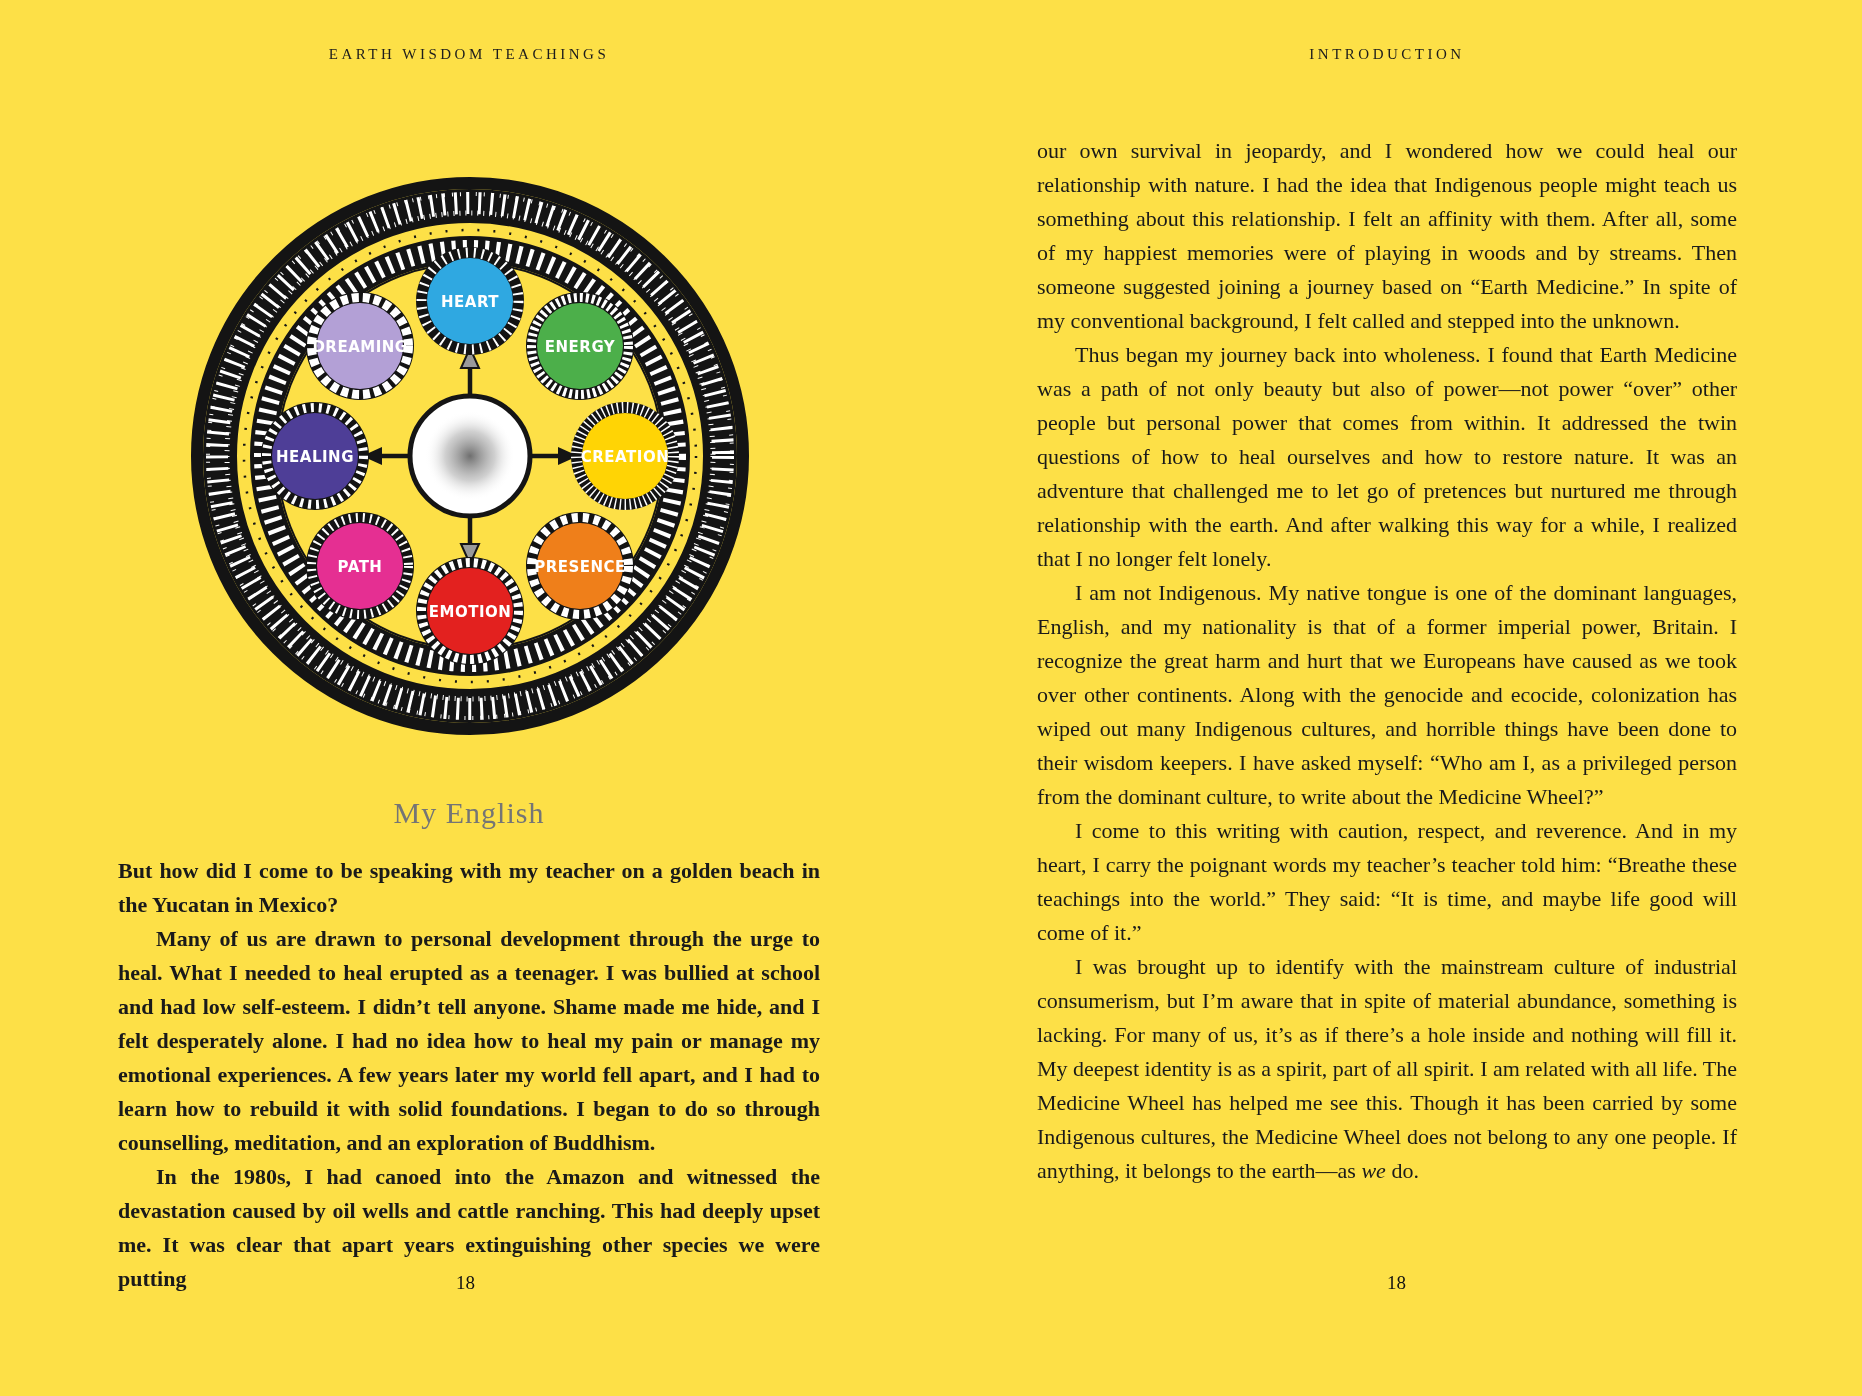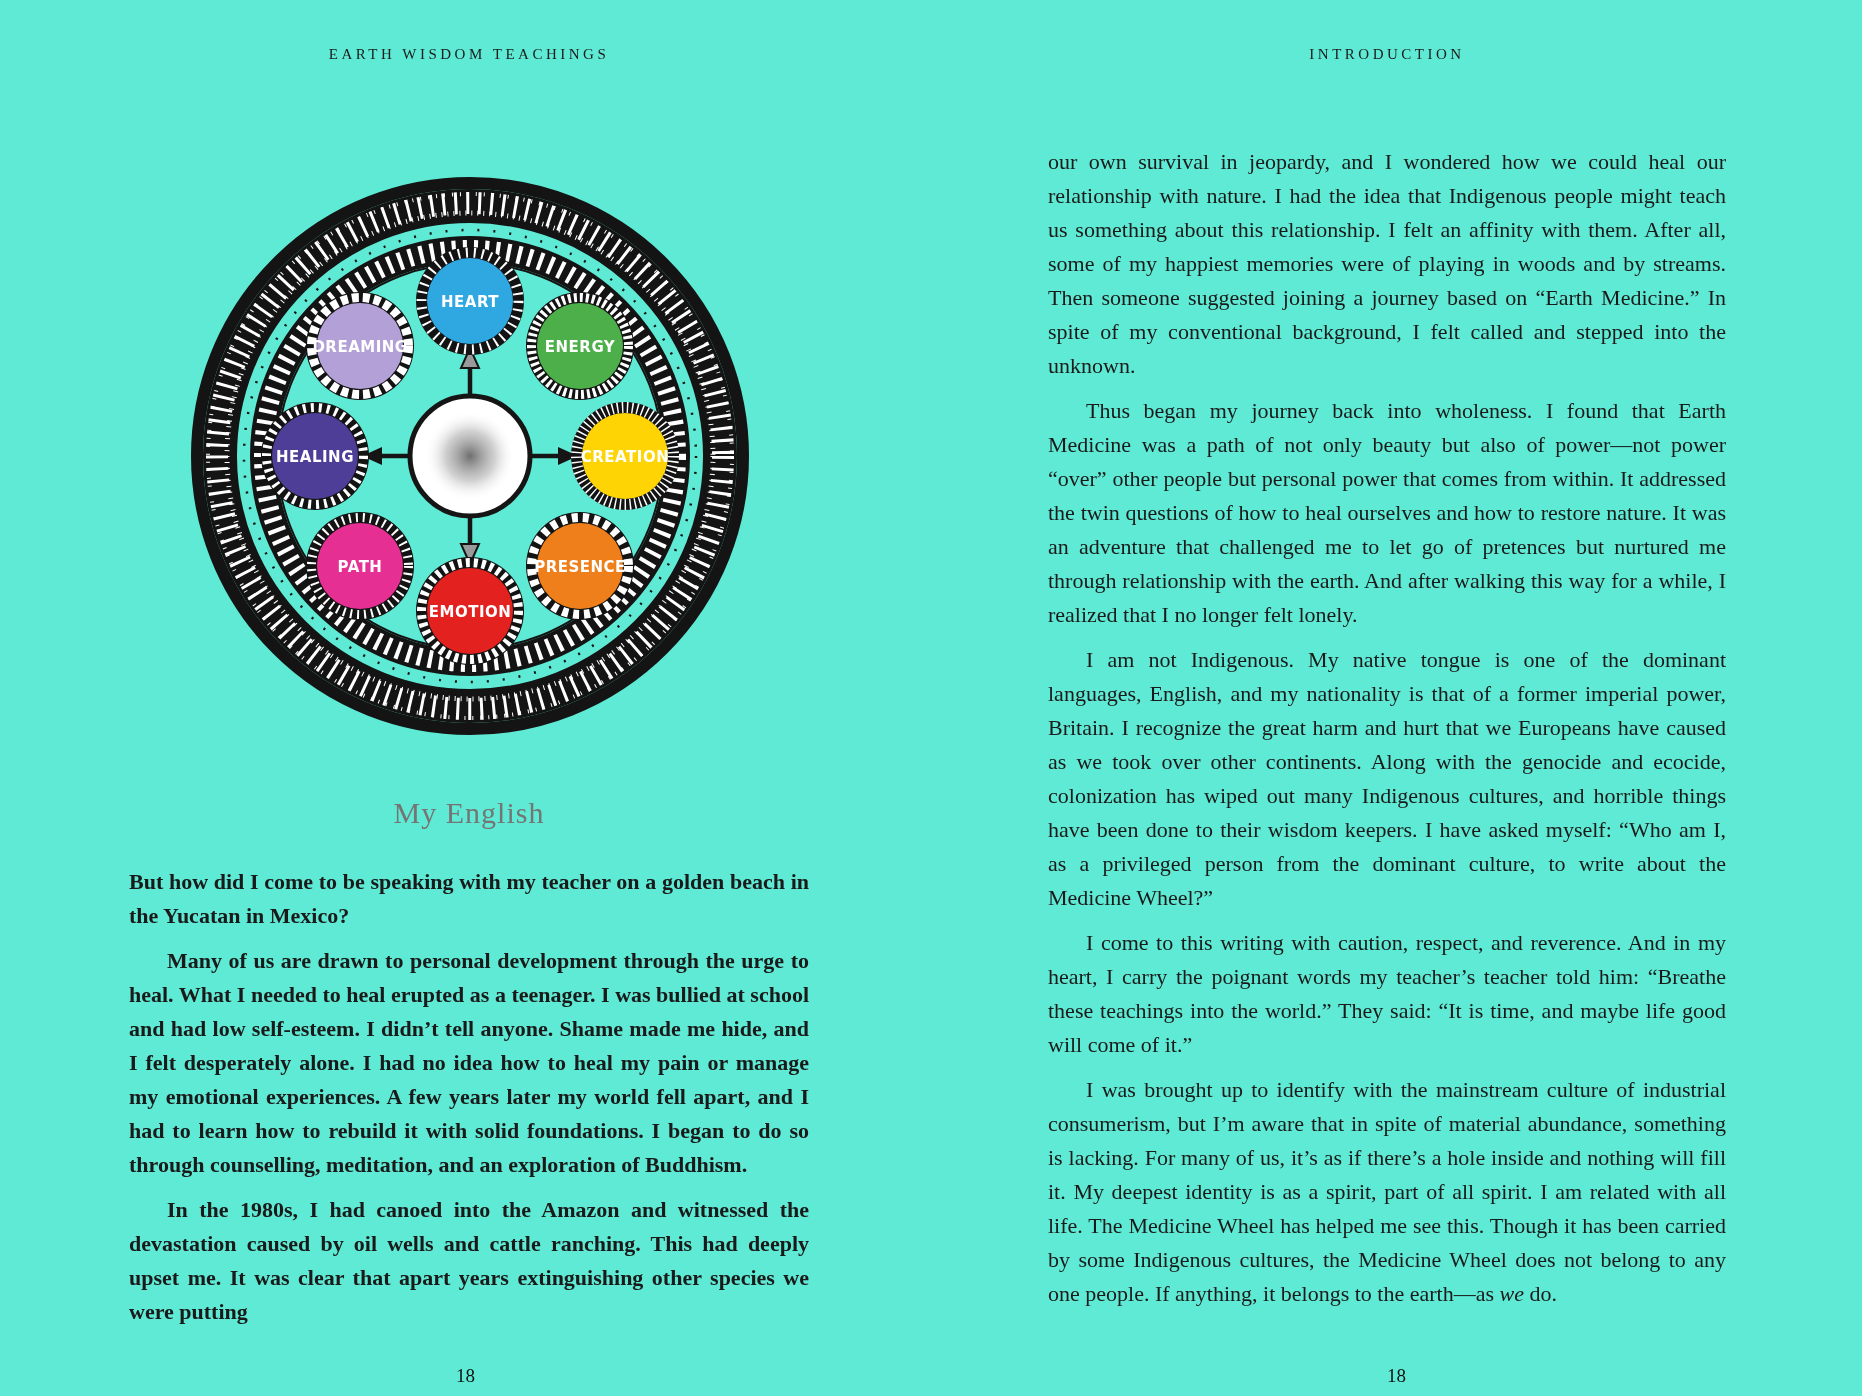--- a/index.html
+++ b/index.html
@@ -1,32 +1,32 @@
 <!DOCTYPE html>
 <html><head>
 <meta charset="utf-8">
 <style>
   html,body { margin:0; padding:0; background:#ffffff; }
   .spread {
-    position:relative; width:1862px; height:1396px; background:#5eead4;
+    position:relative; width:1862px; height:1396px; background:#fde047;
     font-family:"Liberation Serif", serif; color:#1a1a1a; overflow:hidden;
   }
   .page { position:absolute; top:0; width:931px; height:1396px; }
   .page-left  { left:0; }
   .page-right { left:931px; }
 
   .running-head {
     position:absolute; top:46px; text-align:center;
     font-size:15px; letter-spacing:3.5px; color:#1c1c1c;
   }
   .page-left  .running-head { left:118px; width:702px; }
   .page-right .running-head { left:106px; width:700px; }
 
   .page-number {
-    position:absolute; top:1365px; left:0; width:100%;
+    position:absolute; top:1272px; left:0; width:100%;
     text-align:center; font-size:19px; color:#111;
   }
 
   
   .wheel-wrap { position:absolute; left:190px; top:176px; width:560px; height:560px; }
   .ring-black { fill:none; stroke:#141414; }
   .ring-white { fill:none; stroke:#ffffff; }
   .node-outer { fill:#131313; }
   .node-pattern { fill:none; stroke:#ffffff; stroke-width:9; }
   .p0 { stroke-dasharray:2 6;  stroke-width:10; }
@@ -53,21 +53,21 @@
   .compass-letter-w { font-style:italic; font-size:37px; }
 
   
   .section-heading {
     position:absolute; top:796px; left:118px; width:702px;
     text-align:center; font-size:30px; letter-spacing:1px; color:#757575;
   }
   .body-col { position:absolute; font-size:22px; line-height:34px; text-align:justify; }
   .page-left  .body-col { left:118px; top:854px; width:702px;font-weight:bold; }
   .page-right .body-col { left:106px; top:134px;  width:700px; }
-  .body-col p { margin:11px; }
+  .body-col p { margin:0; }
   .body-col p.indent { text-indent:38px; }
   .ital { font-style:italic; }
 </style>
 </head>
 <body>
 
 <div class="spread">
 
   <div class="page page-left">
 

